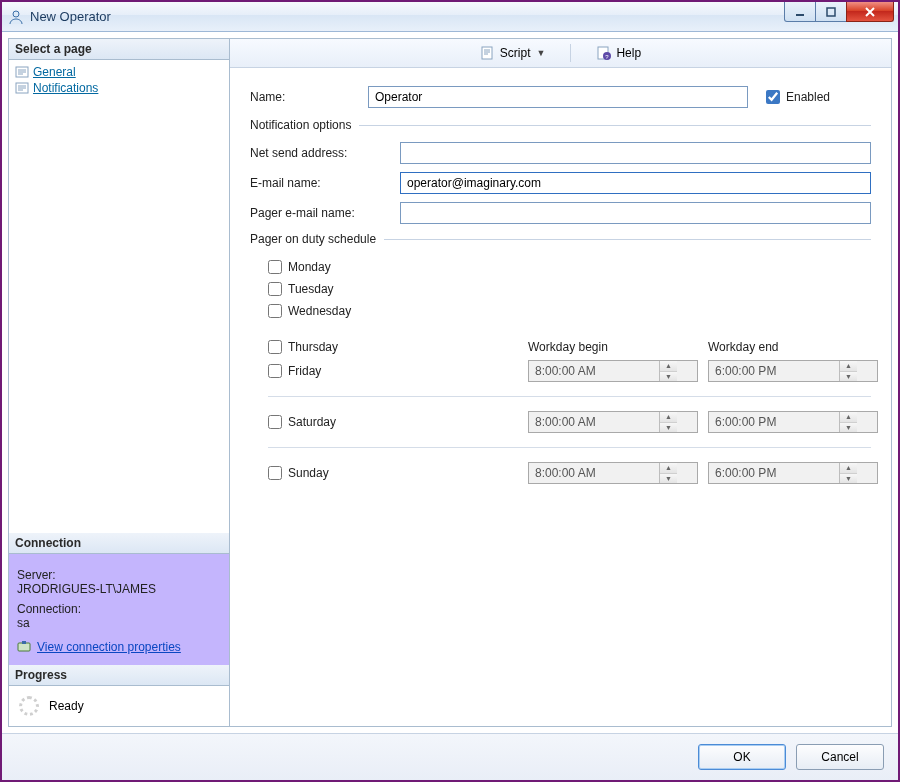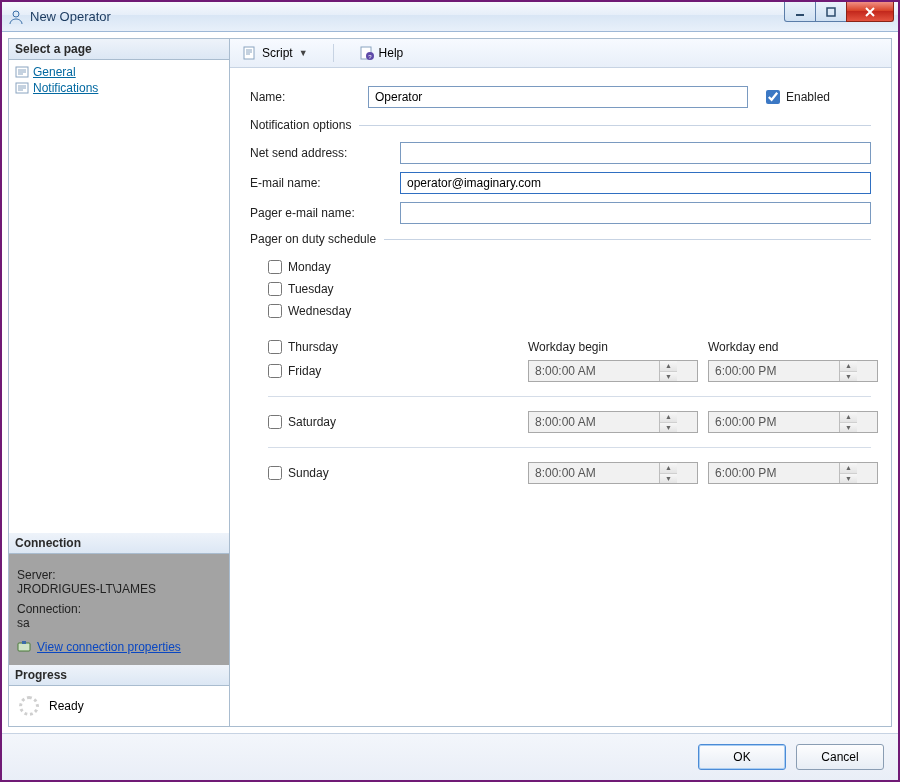--- a/index.html
+++ b/index.html
@@ -69,21 +69,21 @@
   }
   .pages { background:#fff; padding: 4px 2px; }
   .page-item {
     display:flex; align-items:center; gap:4px;
     padding: 1px 4px; color: #0369a1; text-decoration: underline;
     cursor: pointer;
   }
   .page-item .pg-icon { width:14px; height:14px; }
   .lcol-fill { flex:1; background:#fff; }
 
-  .conn-body { background:#a3a3a3; padding: 8px; font-size:12px; color:#222; }
+  .conn-body { background:#c4b5fd; padding: 8px; font-size:12px; color:#222; }
   .conn-body .lbl { margin-top:6px; }
   .link {
     color:#0a47c2; text-decoration: underline; cursor:pointer;
     display:inline-flex; align-items:flex-start; gap:6px; margin-top:10px;
   }
   .link .lk-icon{ width:14px; height:14px; }
 
   .progress-body { background:#fff; padding:10px; display:flex; align-items:center; gap:10px; }
   .spinner {
     width:20px; height:20px; border:3px dotted #cfcfcf; border-radius:50%;
@@ -94,21 +94,21 @@
     flex:1;
     border: 1px solid #a9bccf;
     border-left: none;
     display:flex; flex-direction:column;
     min-width:0;
   }
   .toolbar {
     background: linear-gradient(to bottom, #f7faff, #e8eff9);
     border-bottom: 1px solid #c7d3e3;
     padding: 4px 8px;
-    display:flex; align-items:center; gap:17px;
+    display:flex; align-items:center; gap:17px;justify-content:center;
   }
   .tb-item { display:inline-flex; align-items:center; gap:4px; cursor:pointer; padding:2px 4px;}
   .tb-sep { width:1px; height:18px; background:#c7d3e3; margin:0 4px;}
   .tb-item .drop { font-size:9px; color:#444; margin-left:2px;}
   .tb-icon{width:16px;height:16px;}
 
   .form {
     flex:1; overflow:auto;
     padding: 18px 20px 10px 20px;
     color:#222;

